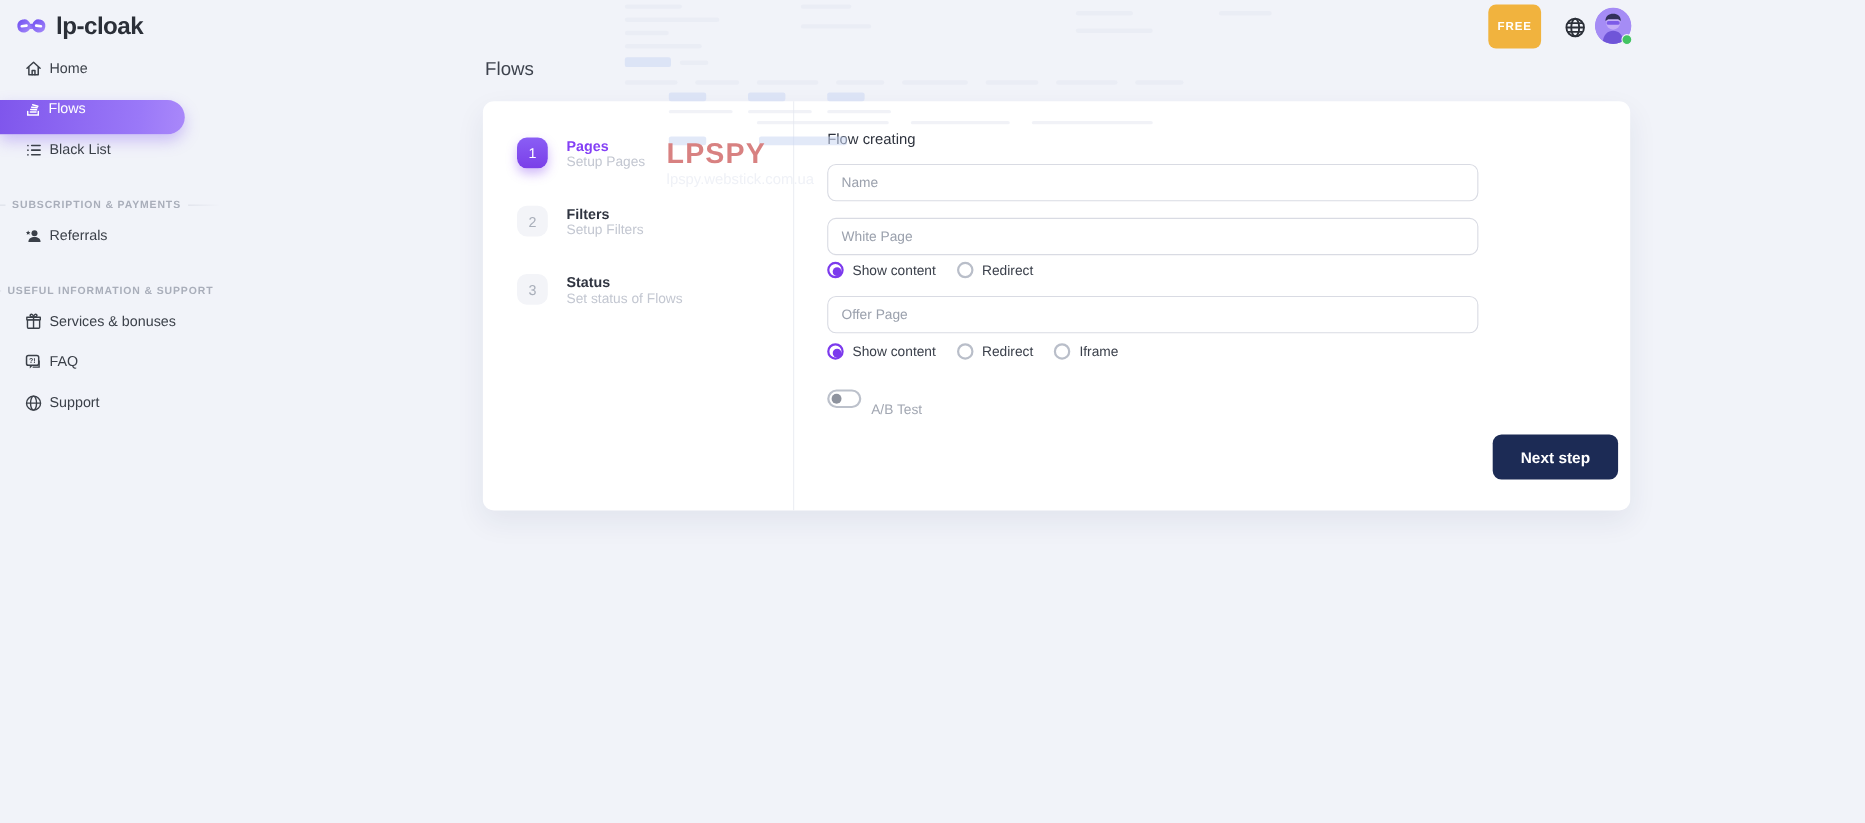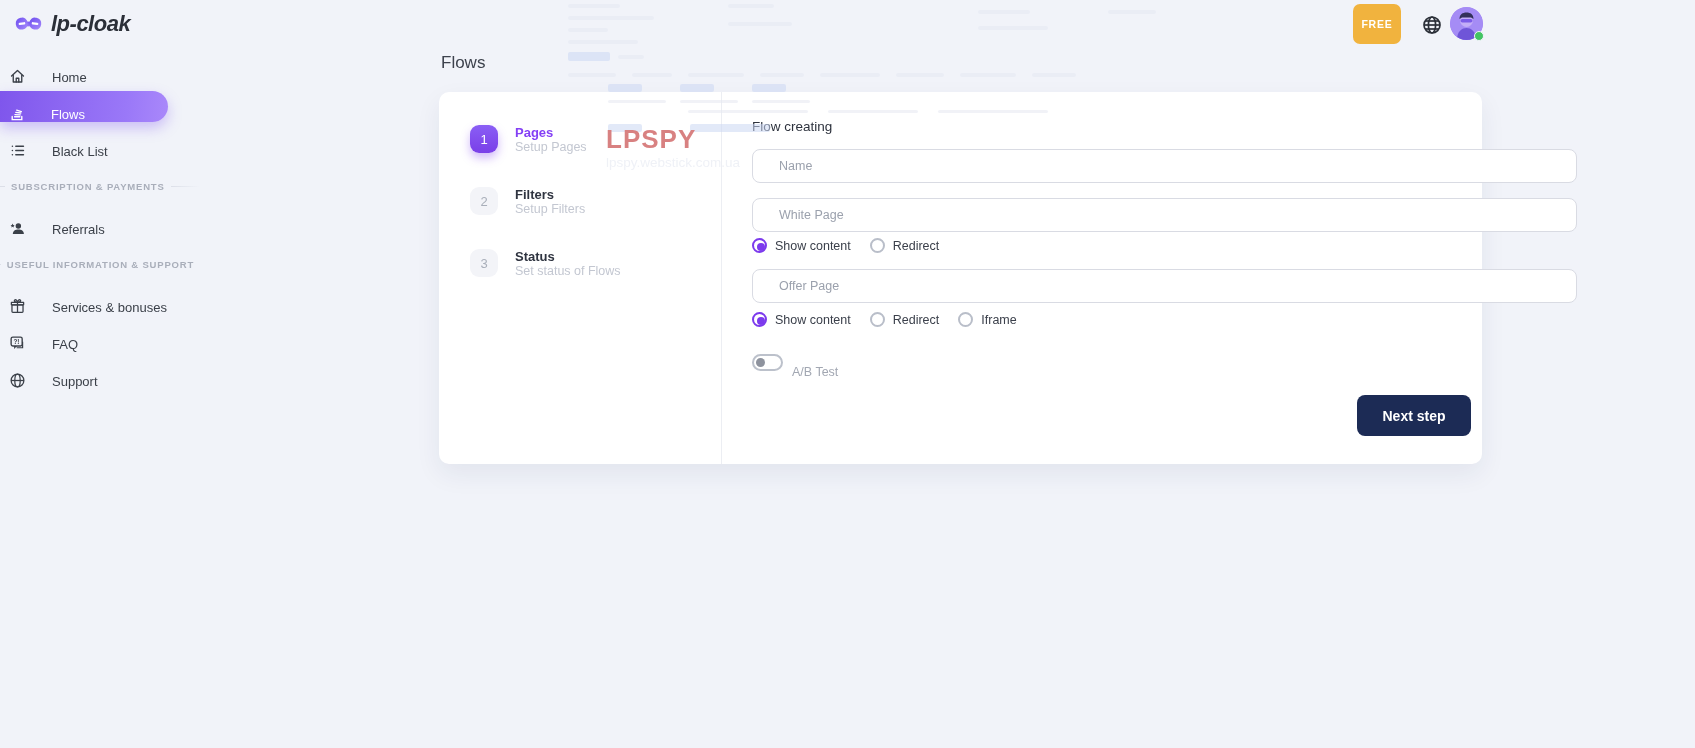--- a/index.html
+++ b/index.html
@@ -3,23 +3,23 @@
 <meta charset="utf-8">
 <style>
   * { margin:0; padding:0; box-sizing:border-box; }
   html,body { width:1695px; height:748px; }
   body { font-family:"Liberation Sans", sans-serif; background:#f1f3f9; position:relative; overflow:hidden; }
   .app { position:absolute; inset:0; }
 
   
   .sidebar { position:absolute; left:0; top:0; width:200px; height:748px; }
   .logo { display:flex; align-items:center; gap:9px; padding:8px 0 0 15px; height:40px; }
-  .logo .brand-text { font-size:22px; font-weight:800; color:#2b2f38; letter-spacing:-0.5px;font-style:italic; }
+  .logo .brand-text { font-size:22px; font-weight:800; color:#2b2f38; letter-spacing:-0.5px; }
   .nav { margin-top:14px; }
-  .nav-item { display:flex; align-items:flex-end; gap:26px; height:31px; padding-left:9px; margin-bottom:6px;
+  .nav-item { display:flex; align-items:flex-start; gap:6px; height:31px; padding-left:22px; margin-bottom:6px;
               font-size:13px; color:#3b4049; cursor:pointer; }
   .nav-item svg { flex:0 0 auto; }
   .nav-item.active { background:linear-gradient(95deg,#7f56ec 0%, #9a78f8 75%, #a988fa 100%);
                      color:#ffffff; border-radius:0 18px 18px 0; width:168px; box-shadow:0 6px 14px rgba(130,90,240,.35); }
   .section-header { display:flex; align-items:center; gap:6px; margin:22px 0 14px 0; padding-left:0;
                     color:#a9aeba; font-size:9.5px; font-weight:600; letter-spacing:0.8px; text-transform:uppercase; white-space:nowrap; }
   .section-header::before { content:""; width:5px; height:1px; background:#dcdfe8; }
   .section-header::after  { content:""; flex:1; height:1px; background:linear-gradient(90deg,#dcdfe8,rgba(220,223,232,0)); }
 
   
@@ -43,22 +43,22 @@
   .step { position:absolute; left:31px; display:flex; gap:17px; cursor:pointer; }
   .step-num { width:28px; height:28px; border-radius:9px; display:flex; align-items:center; justify-content:center;
               font-size:13px; color:#a9afba; background:#f3f4f8; }
   .step.s1 .step-num { background:linear-gradient(180deg,#8a5ef5,#7a3fe8); color:#fff; box-shadow:0 5px 10px rgba(124,58,237,.35); }
   .step-title { font-size:13px; font-weight:700; color:#2f3440; line-height:15px; }
   .step.s1 .step-title { color:#8440f5; }
   .step-sub { font-size:12.5px; color:#c3c7d1; line-height:15px; }
 
   
   .form-title { position:absolute; left:313px; top:27px; font-size:13.5px; font-weight:400; color:#2d323d; }
-  .tinput { position:absolute; left:313px; width:825px; height:34px; border:1px solid #d9dbe3; border-radius:8px;
-            background:#fff; padding:0 26px; font-size:12.5px; color:#2f3440; font-family:"Liberation Sans",sans-serif; outline:none; }
+  .tinput { position:absolute; left:313px; width:592px; height:34px; border:1px solid #d9dbe3; border-radius:8px;
+            background:#fff; padding:0 12px; font-size:12.5px; color:#2f3440; font-family:"Liberation Sans",sans-serif; outline:none; }
   .tinput::placeholder { color:#9ba1ad; }
   .in-name  { top:57px; }
   .in-white { top:106px; }
   .in-offer { top:177px; }
   .radio-row { position:absolute; left:313px; display:flex; align-items:center; gap:19px; height:17px; }
   .rr1 { top:145px; } .rr2 { top:219px; }
   .radio { display:flex; align-items:center; gap:8px; cursor:pointer; }
   .rdot { width:15px; height:15px; border-radius:50%; border:2px solid #b9bec9; background:#fff; position:relative; }
   .rdot.checked { border-color:#7c3aed; }
   .rdot.checked::after { content:""; position:absolute; left:2.5px; top:2.5px; width:8px; height:8px; border-radius:50%; background:#7c3aed; }

